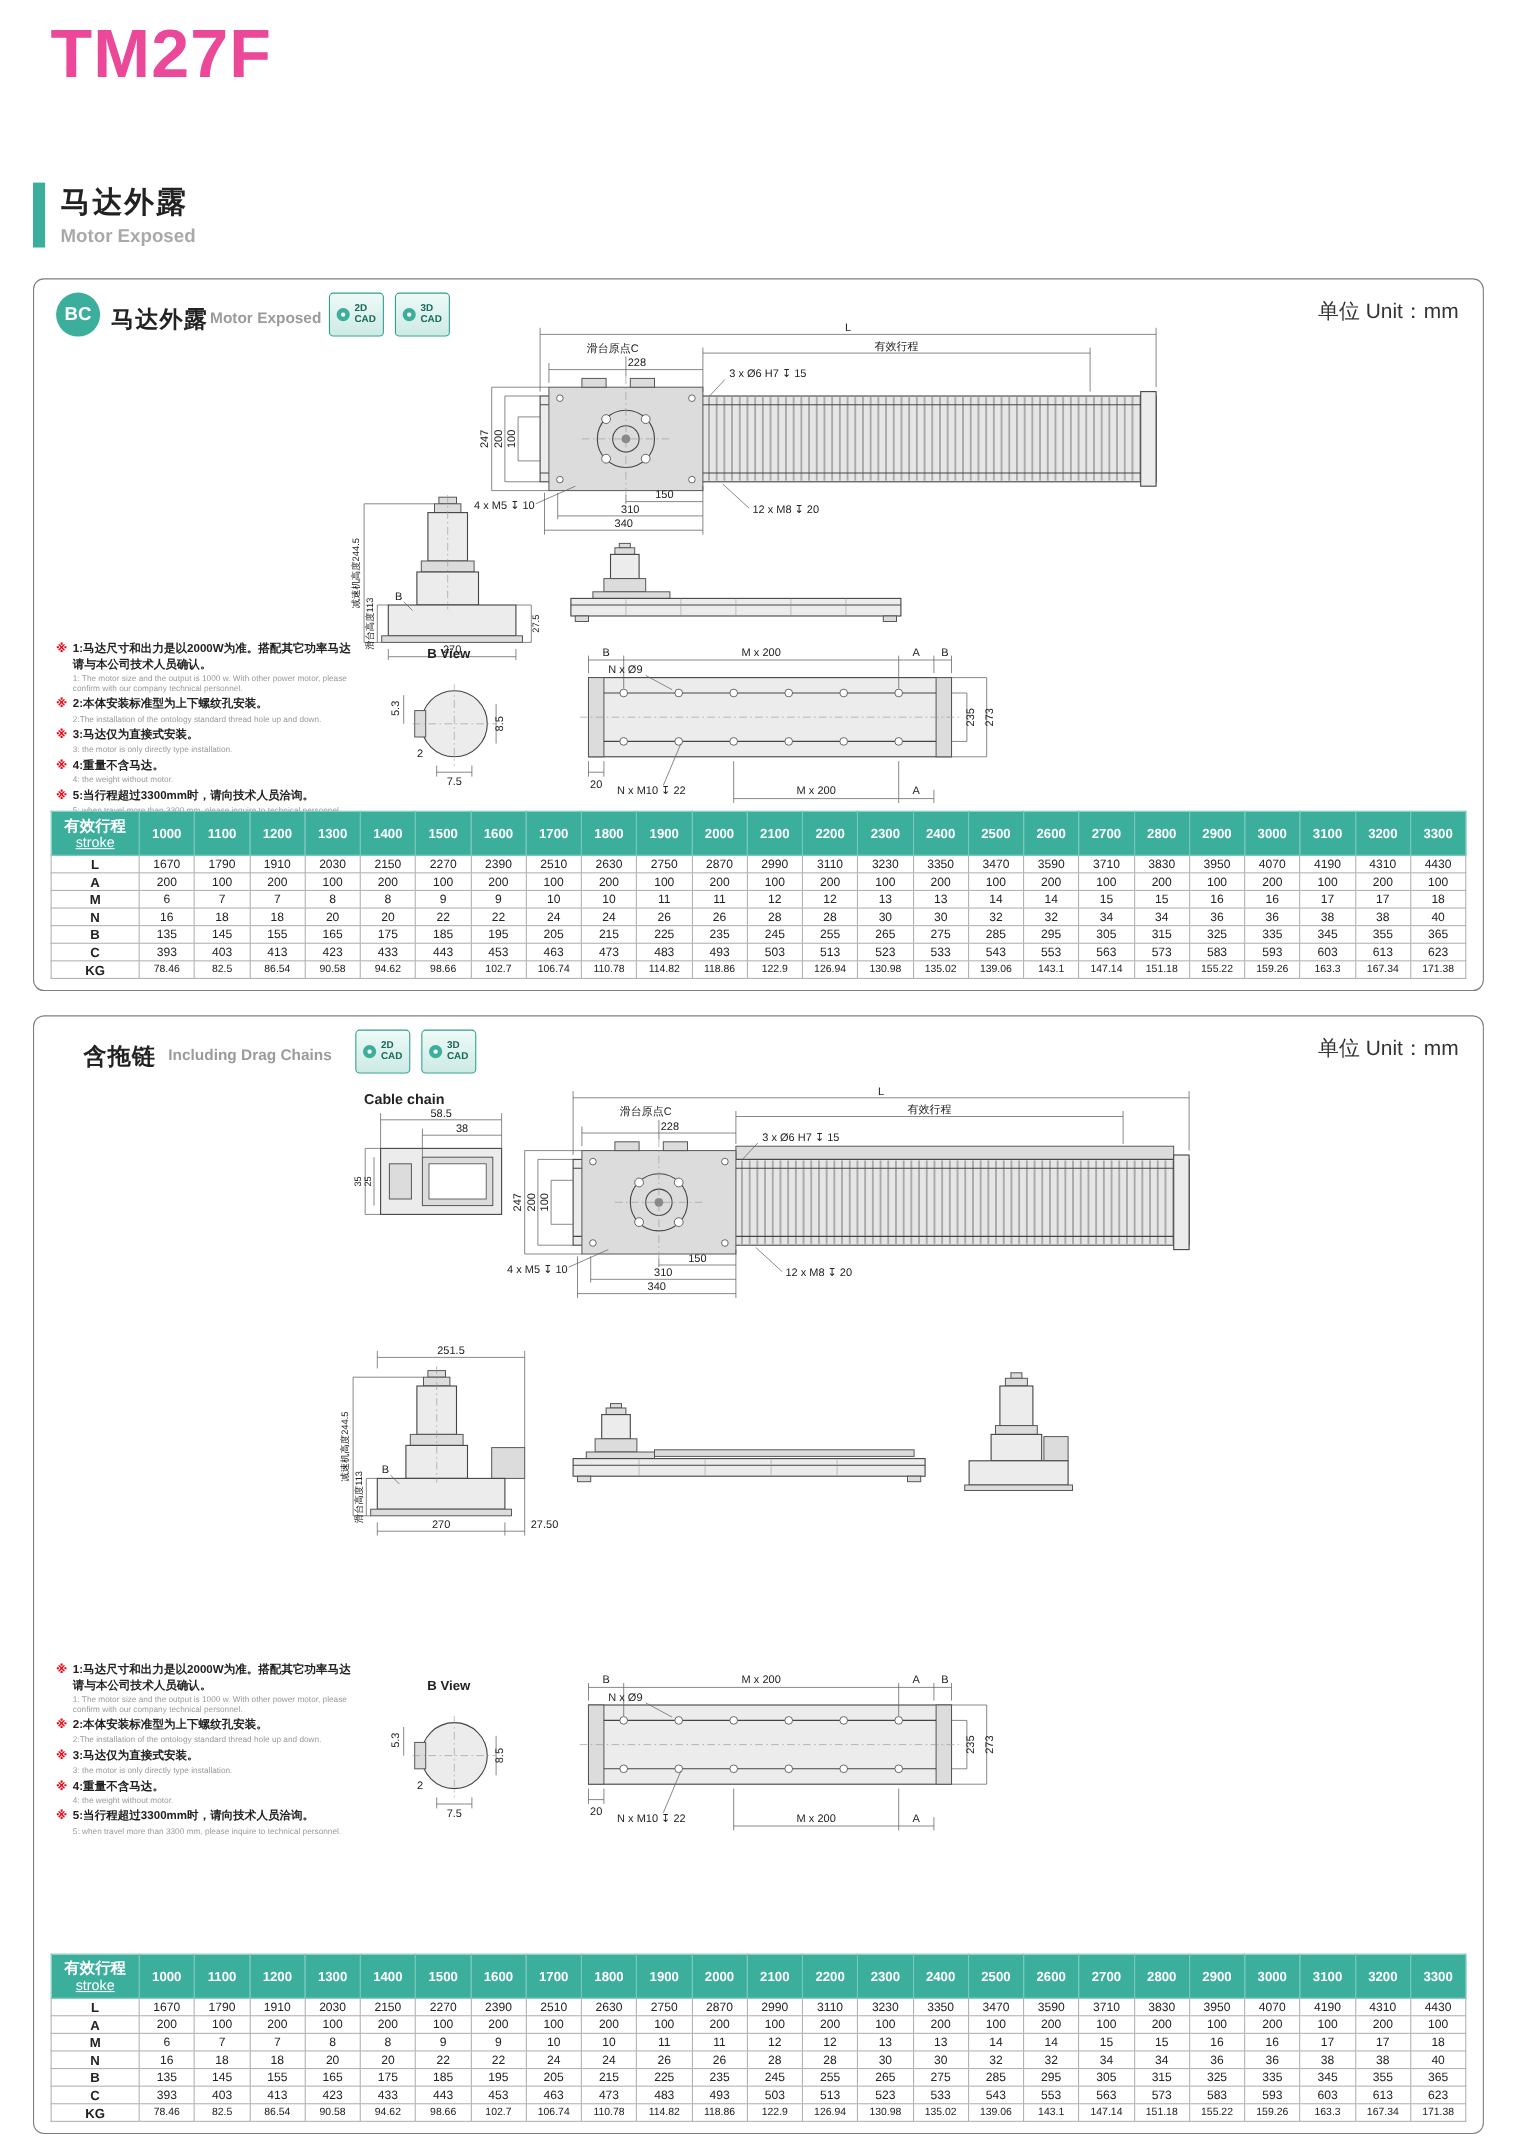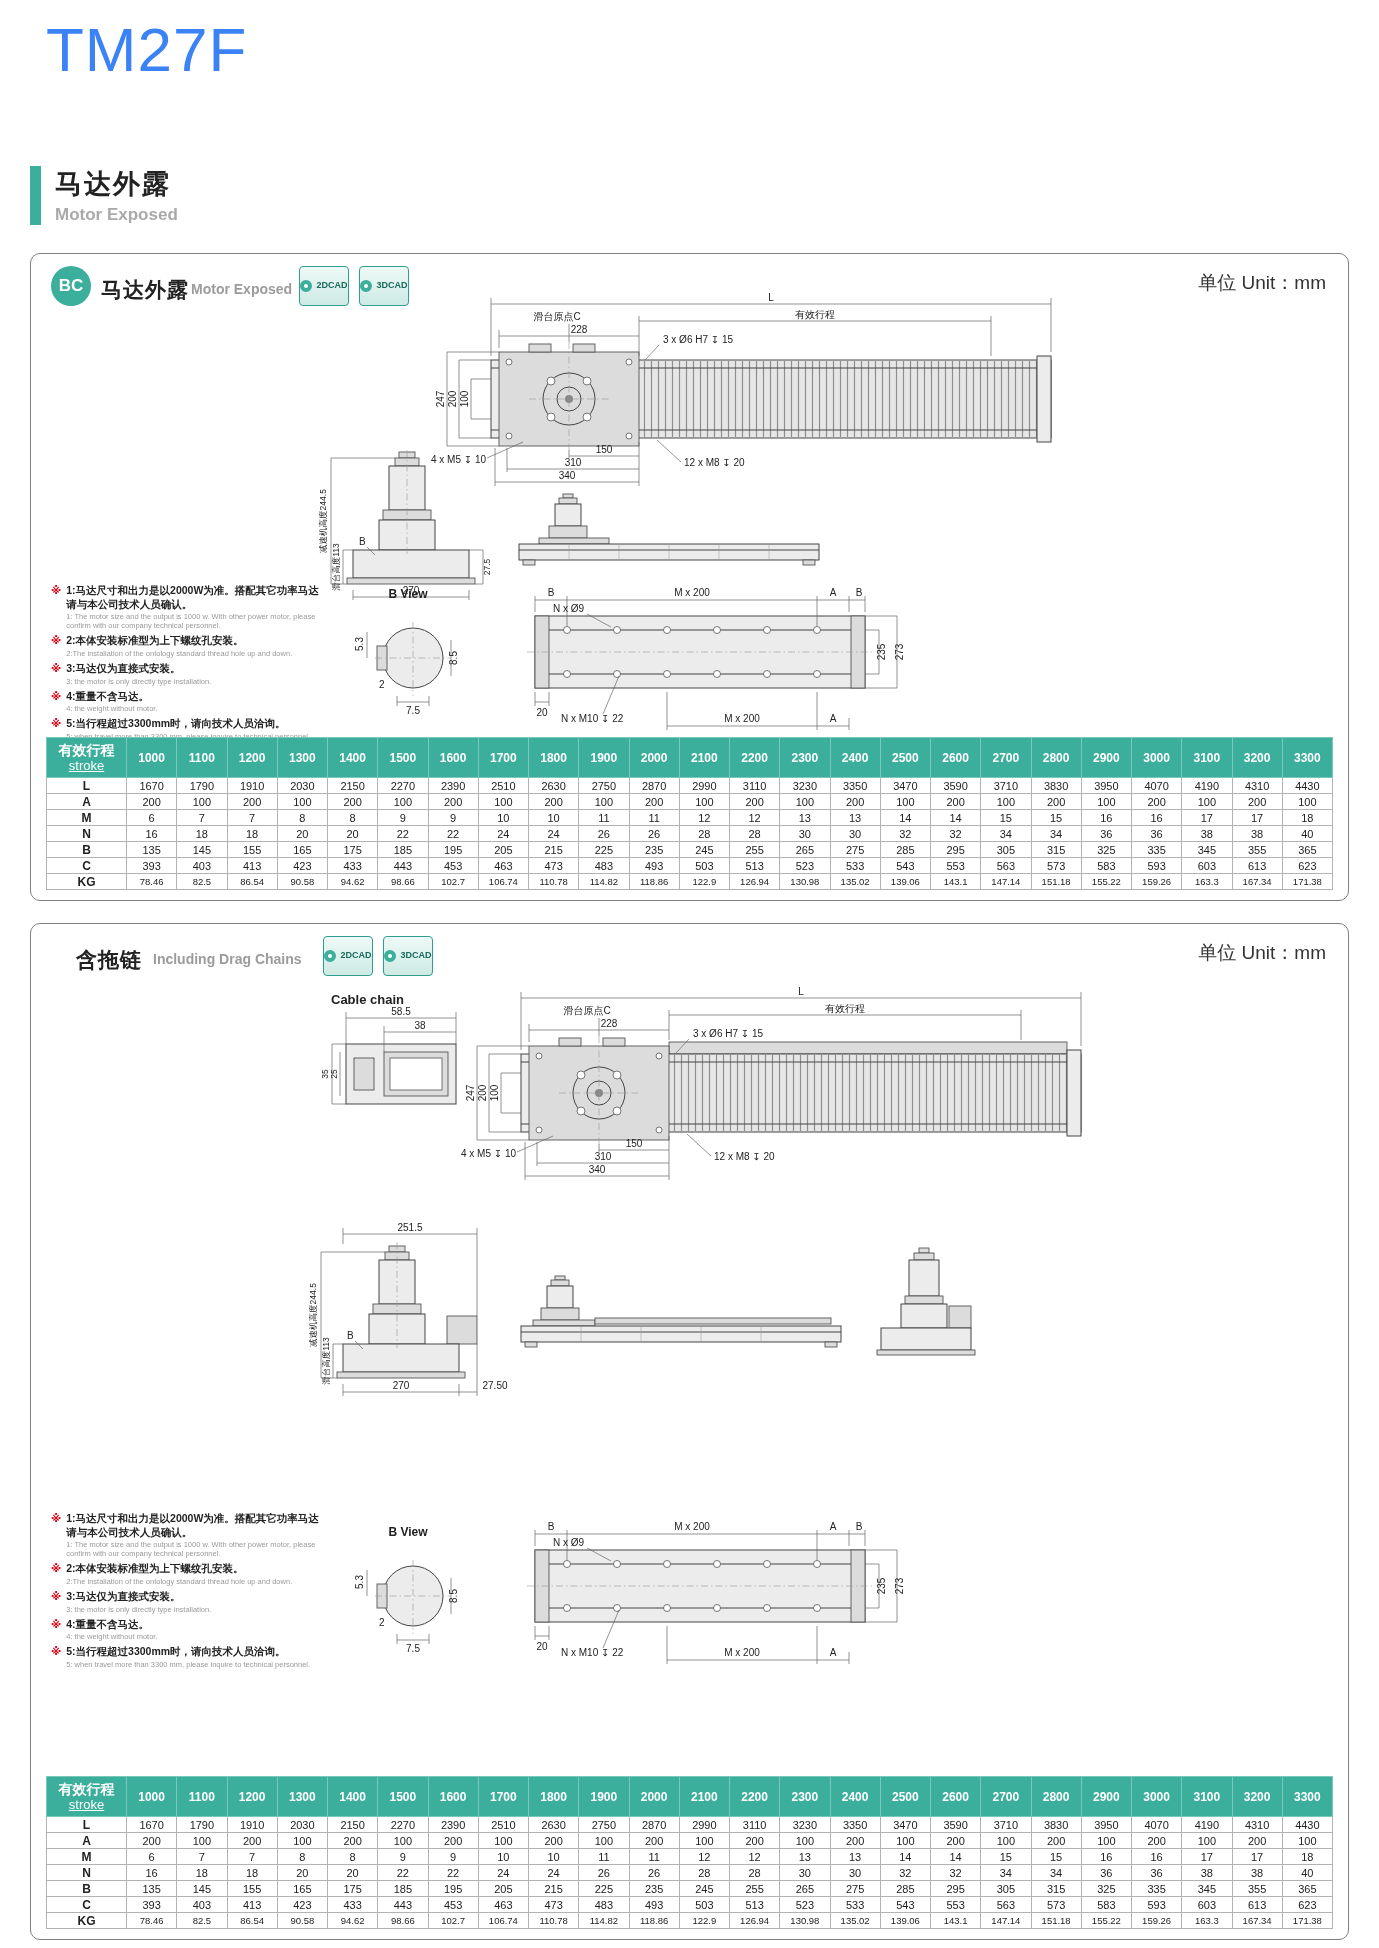--- a/index.html
+++ b/index.html
@@ -1,20 +1,20 @@
 <!DOCTYPE html>
 <html><head>
 <meta charset="utf-8">
 <style>
   *{box-sizing:border-box;margin:0;padding:0;}
   body{background:#fff;font-family:"Liberation Sans","DejaVu Sans",sans-serif;}
   .page{position:relative;width:1379px;height:1948px;background:#fff;overflow:hidden;}
 
   
-  .model{position:absolute;left:46px;top:14px;font-size:62px;font-weight:400;color:#3b82f6;letter-spacing:1px;}
+  .model{position:absolute;left:46px;top:14px;font-size:62px;font-weight:700;color:#ec4899;letter-spacing:1px;}
   .banner{position:absolute;right:0;top:0;width:474px;height:107px;background:linear-gradient(180deg,#f8b035,#ef9a06);color:#fff;text-align:right;padding:16px 26px 0 0;}
   .banner .zh{font-size:37px;font-weight:800;letter-spacing:3px;}
   .banner .en{font-size:21px;font-weight:700;margin-top:3px;}
 
   
   .section{position:absolute;left:30px;top:166px;border-left:11px solid #3BAE9C;padding-left:14px;}
   .section .zh{font-size:27px;font-weight:800;color:#222;letter-spacing:2px;}
   .section .en{font-size:17px;font-weight:700;color:#a9a9a9;margin-top:3px;}
 
   
@@ -23,21 +23,21 @@
   #panel2{top:923px;height:1017px;}
 
   .badge{position:absolute;left:20px;top:12px;width:40px;height:40px;border-radius:50%;background:#3BAE9C;color:#fff;font-size:17px;font-weight:700;display:flex;align-items:center;justify-content:center;}
   .ptitle{position:absolute;font-size:21px;font-weight:800;color:#222;letter-spacing:1px;}
   .ptitle-en{position:absolute;font-size:14px;font-weight:700;color:#9b9b9b;}
   .unit{position:absolute;right:22px;top:16px;font-size:19px;color:#333;}
 
   
   .cad{position:absolute;width:50px;height:40px;border:1.5px solid #2f9e8d;border-radius:4px;background:linear-gradient(180deg,#eefaf7,#cdeae4);display:flex;align-items:center;justify-content:center;gap:4px;cursor:pointer;}
   .disc{width:12px;height:12px;border-radius:50%;border:4px solid #3BAE9C;background:#fff;flex:none;}
-  .cad-txt{display:flex;flex-direction:row;font-size:9px;font-weight:700;color:#19695d;line-height:1.1;text-align:left;}
+  .cad-txt{display:flex;flex-direction:column;font-size:9px;font-weight:700;color:#19695d;line-height:1.1;text-align:left;}
 
   
   svg.dwg{position:absolute;overflow:visible;}
   .ln{stroke:#444;fill:none;stroke-width:1;}
   .fill{fill:#ececec;stroke:#444;stroke-width:1;}
   .fill2{fill:#dcdcdc;stroke:#555;stroke-width:0.9;}
   .white{fill:#fff;stroke:#555;stroke-width:0.8;}
   .dimln{stroke:#666;stroke-width:0.7;fill:none;}
   .tick{stroke:#999;stroke-width:0.5;}
   .cl{stroke:#999;stroke-width:0.6;stroke-dasharray:7 3 1.5 3;}

